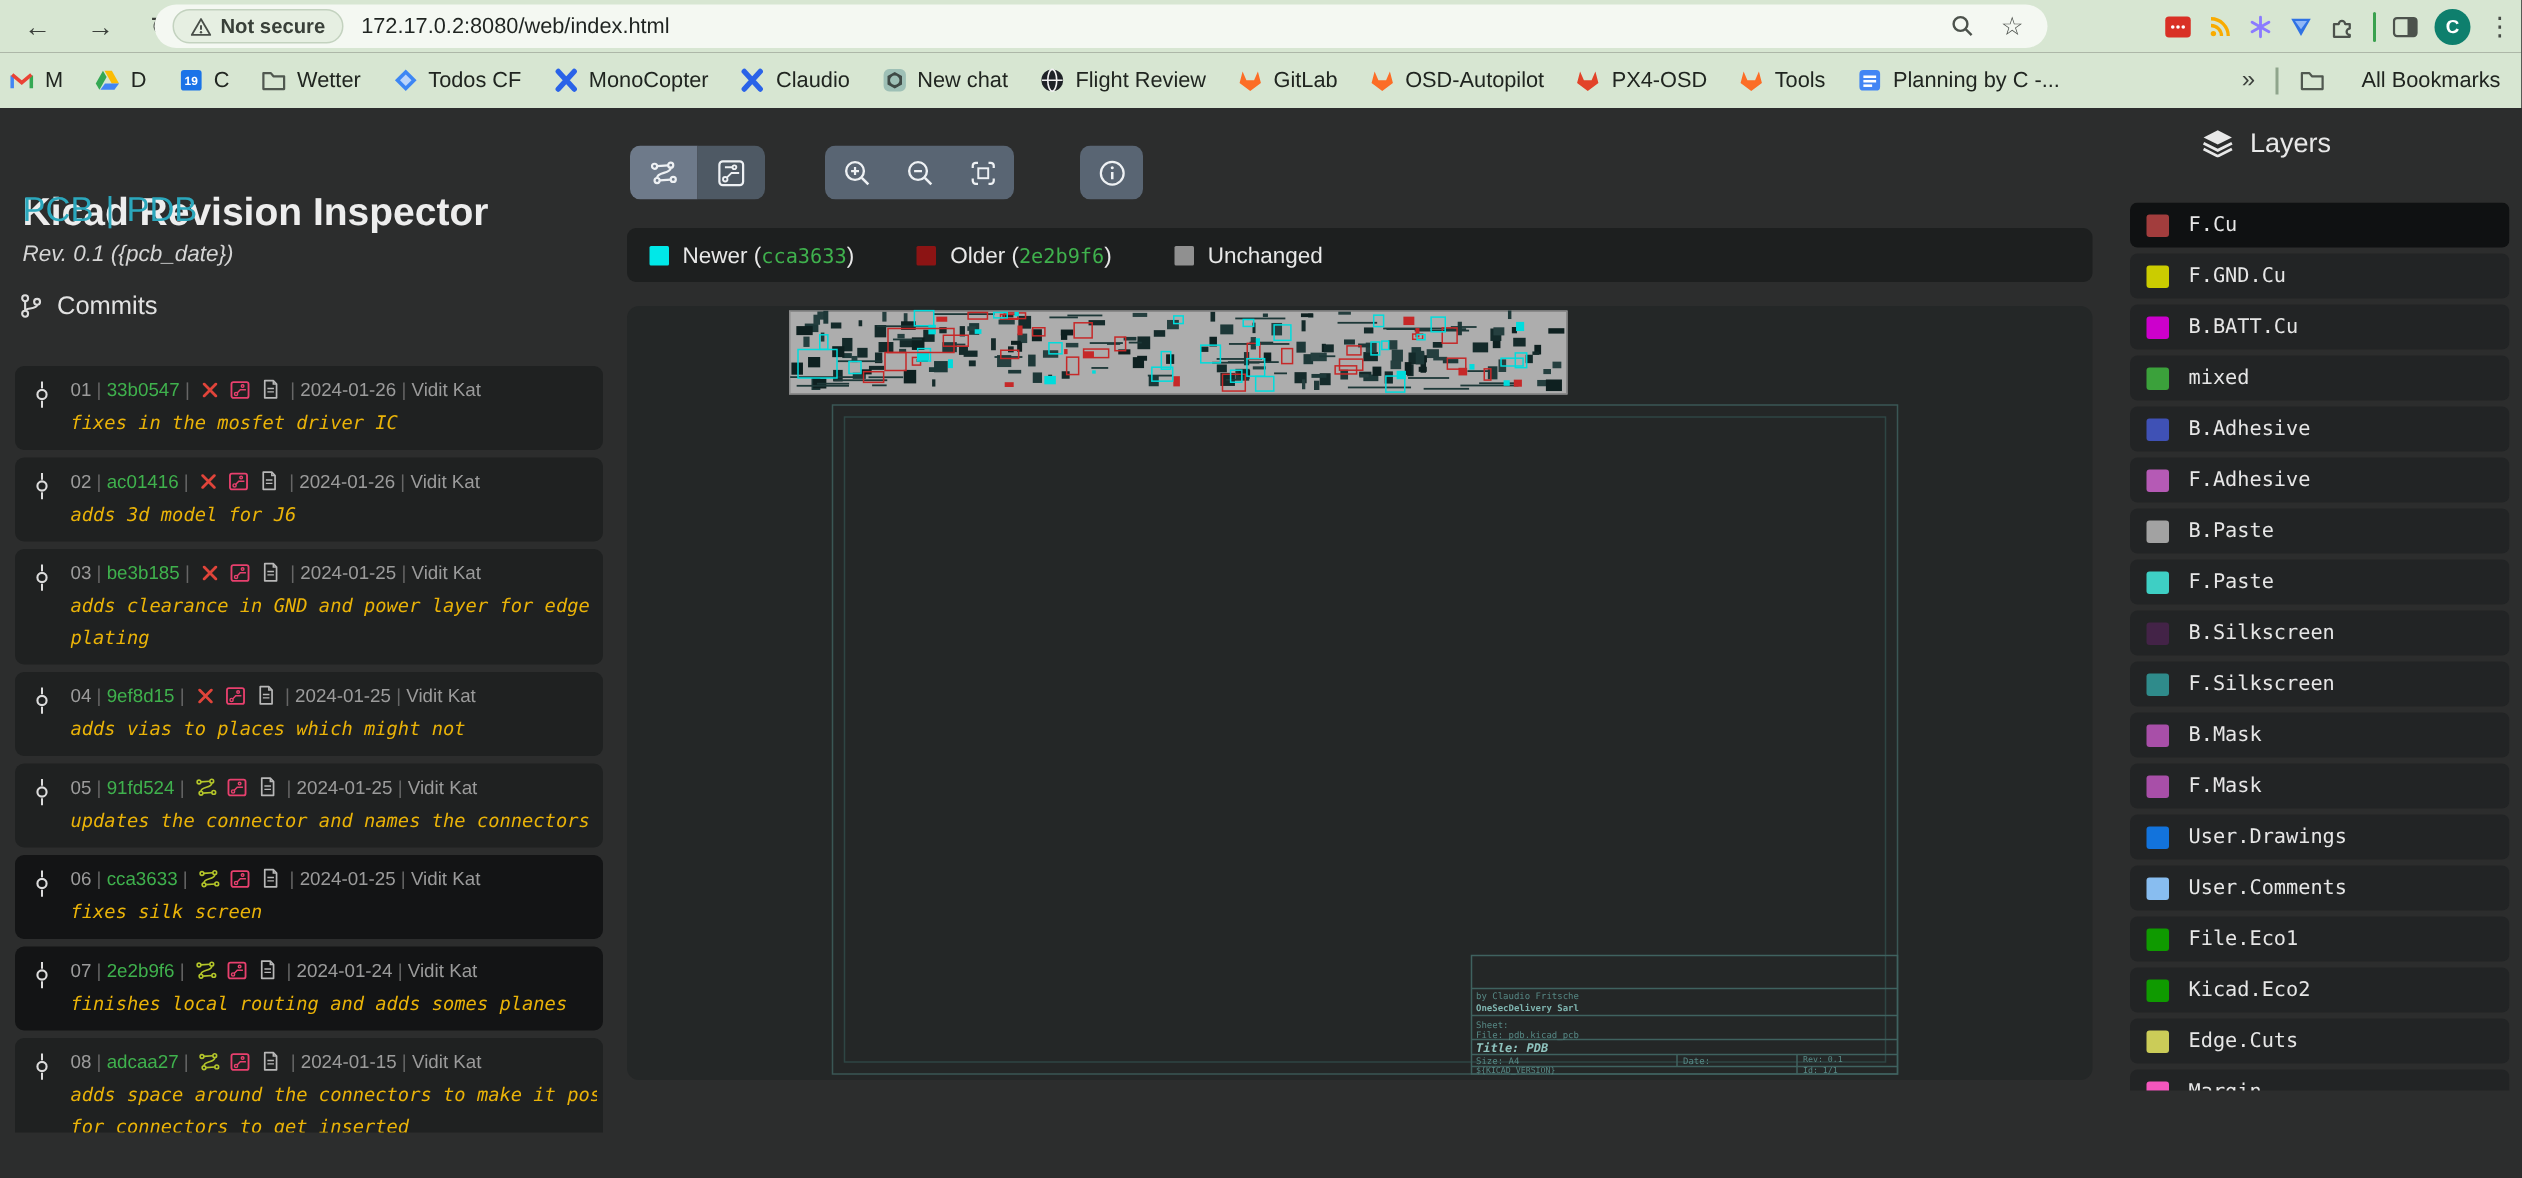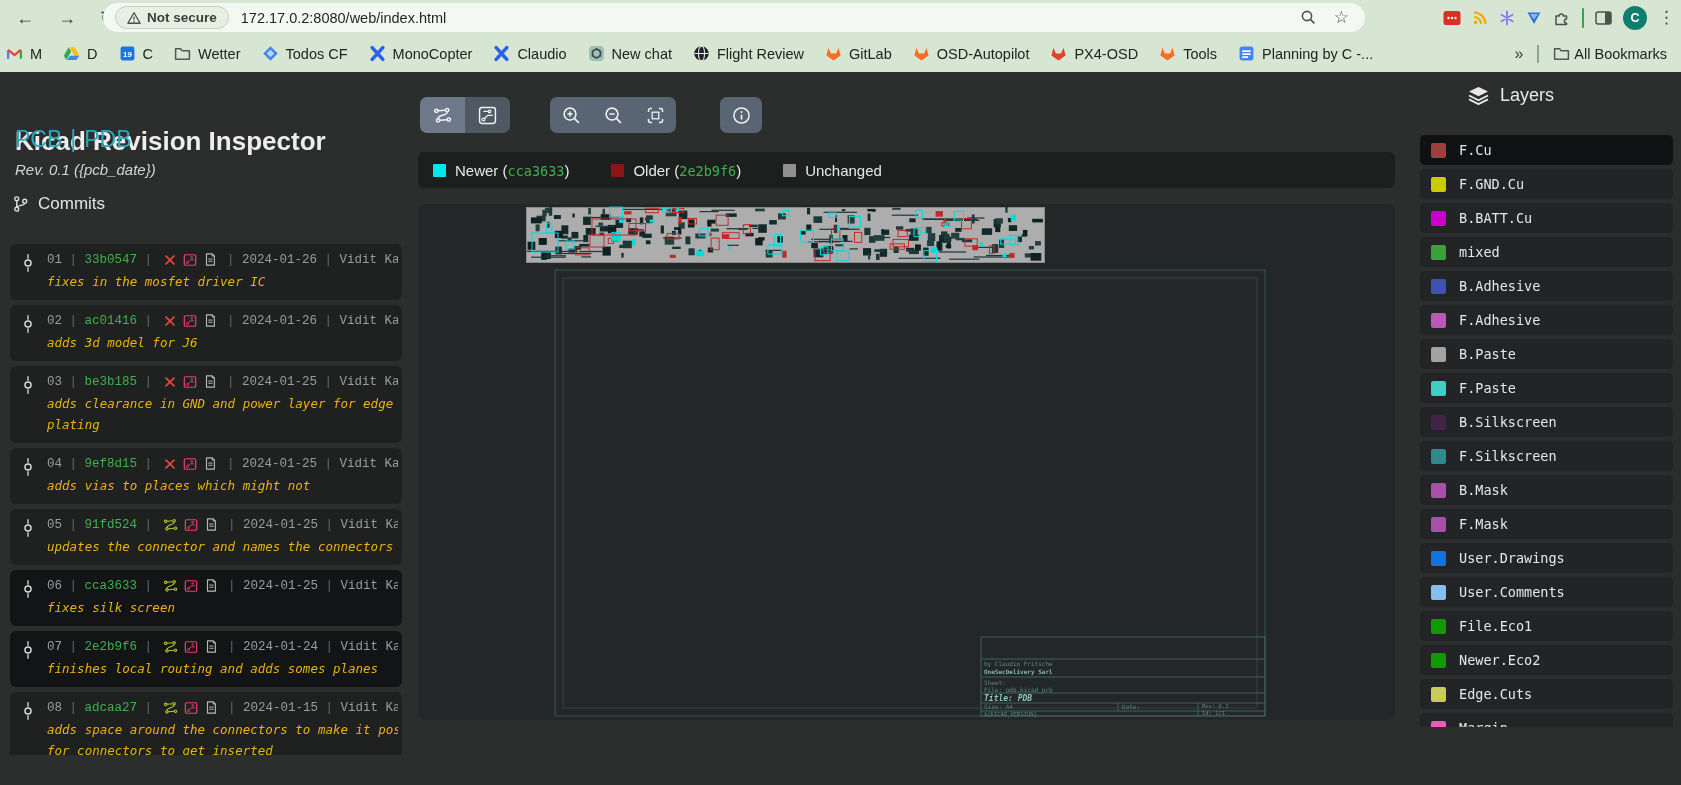--- a/index.html
+++ b/index.html
@@ -31,41 +31,41 @@
   .dots { font-size:17px; color:#454a45; letter-spacing:0; }
 
   .chrome-bookmarks { position:absolute; left:0; top:35px; width:100%; height:37px;
                       background:#d7e6d2; display:flex; align-items:center; padding:0 14px 0 6px; }
   .bm-list { display:flex; align-items:center; }
   .bm { display:flex; align-items:center; gap:7px; margin-right:21px; cursor:default; }
   .bm-label { font-size:14.5px; color:#202520; white-space:nowrap; }
   .bm-right { margin-left:auto; display:flex; align-items:center; gap:14px; }
   .bm-chevron { font-size:16px; color:#3c413c; }
   .bm-vsep { width:2px; height:18px; background:#8fa58c; }
-  .bm-all { display:flex; align-items:center; gap:4px; }
+  .bm-all { display:flex; align-items:center; gap:24px; }
 
   
   .app { position:absolute; left:0; top:72px; width:1681px; height:713px; background:#2c2d2d; }
 
   .app-title { position:absolute; left:15px; top:14px; font-size:26px; color:#ededed;margin-top:40px; }
   .app-nav { position:absolute; left:15px; top:54px; font-size:23px; color:#2ba7bc; }
   .app-nav a { color:#2ba7bc; text-decoration:none; cursor:pointer; }
   .navsep { margin:0 8px; }
   .app-rev { position:absolute; left:15px; top:89px; font-size:15px; color:#d4d4d4;font-style:italic; }
   .commits-header { position:absolute; left:13px; top:122px; display:flex; align-items:center;
                     gap:10px; color:#e2e2e2; font-size:17px; }
 
   .commit-list { position:absolute; left:10px; top:172px; width:392px; height:511px;
                  overflow:hidden; display:flex; flex-direction:column; gap:5px; }
   .commit-card { position:relative; background:#1f2121; border-radius:6px;
                  padding:7px 4px 8px 37px; flex:0 0 auto; cursor:pointer; }
   .commit-card.selected { background:#131415; }
   .c-node { position:absolute; left:11px; top:9px; }
   .c-line1 { display:flex; align-items:center; white-space:nowrap; overflow:hidden;
-             height:17px; font-family:Liberation Mono, monospace; font-size:12.5px;
+             height:17px; font-family:Liberation Sans, sans-serif; font-size:12.5px;
              color:#9b9b9b; }
   .c-pipe { color:#666; white-space:pre; }
   .c-hash { color:#3fb14d; }
   .c-ic { margin:0 3px; flex:0 0 auto; }
   .c-msg { margin-top:3px; font-family:"DejaVu Sans Mono", monospace; font-size:12.5px;
            font-style:italic; color:#eab308; line-height:21px; white-space:pre; overflow:hidden; }
 
   .btn-group { position:absolute; display:flex; border-radius:7px; overflow:hidden; }
   .tb { border:none; outline:none; width:45px; height:36px; display:flex; align-items:center;
         justify-content:center; background:#4e5964; cursor:pointer; padding:0; }
@@ -1033,21 +1033,21 @@
         <div class="layer-row">
           <span class="lsw" style="background: rgb(136, 189, 240);"></span>
           <span class="lname">User.Comments</span>
         </div>
         <div class="layer-row">
           <span class="lsw" style="background: rgb(15, 154, 0);"></span>
           <span class="lname">File.Eco1</span>
         </div>
         <div class="layer-row">
           <span class="lsw" style="background: rgb(15, 154, 0);"></span>
-          <span class="lname">Newer.Eco2</span>
+          <span class="lname">Kicad.Eco2</span>
         </div>
         <div class="layer-row">
           <span class="lsw" style="background: rgb(203, 204, 88);"></span>
           <span class="lname">Edge.Cuts</span>
         </div>
         <div class="layer-row">
           <span class="lsw" style="background: rgb(243, 86, 189);"></span>
           <span class="lname">Margin</span>
         </div>
       </div>

